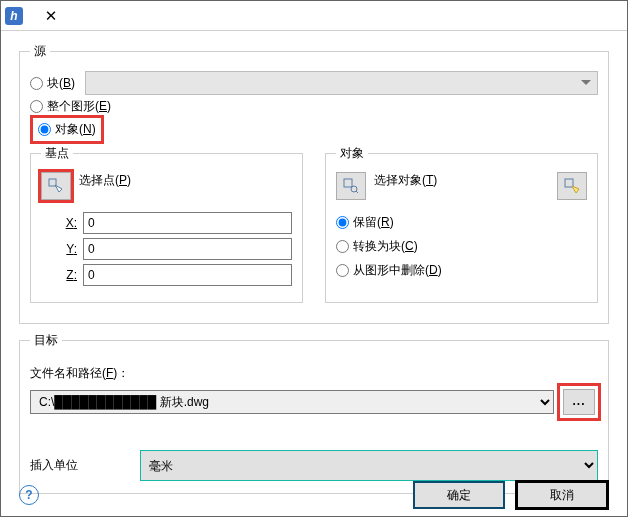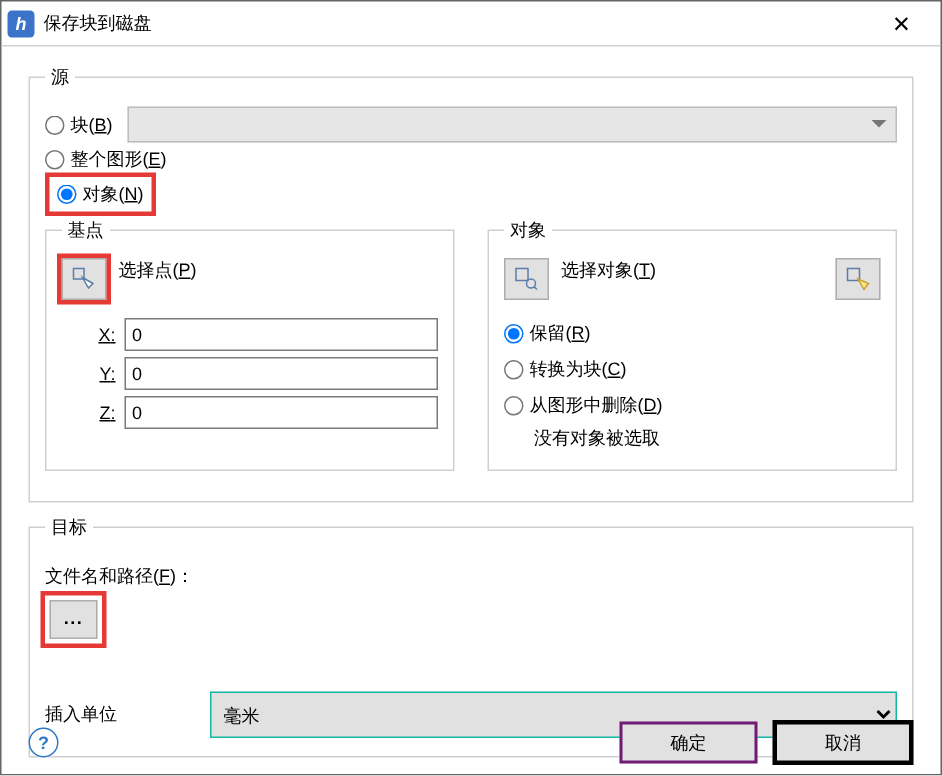--- a/index.html
+++ b/index.html
@@ -33,31 +33,30 @@
   .path-row select{flex:1;height:24px;border:1px solid #7a7a7a;font-family:inherit;font-size:12px;padding:0 4px}
   .browse{width:30px;height:24px;border:1px solid #adadad;background:#e1e1e1;text-align:center;font-weight:bold;letter-spacing:1px;line-height:22px}
   .browse-hl{outline:3px solid #e53935;padding:3px}
   .unit-row{display:flex;align-items:center;margin-top:32px}
   .unit-row label{width:110px}
   .unit-row select{flex:1;height:31px;border:1px solid #14b8a6;background:#e1e1e1;font-family:inherit;font-size:12px;padding:0 4px}
   .footer{position:absolute;left:0;right:0;bottom:0;height:42px;border-top:0;display:flex;align-items:center;padding:0 18px;gap:10px}
   .help{width:18px;height:18px;border:1px solid #2c79c7;border-radius:50%;color:#2c79c7;display:flex;align-items:center;justify-content:center;font-weight:bold;font-size:12px}
   .footer .spacer{flex:1}
   .btn{width:88px;height:24px;border:3px solid #000000;background:#e1e1e1;display:flex;align-items:center;justify-content:center;cursor:default}
-  .btn.default{border:2px solid #701a75}
+  .btn.default{border:2px solid #0c4a6e}
   svg{display:block}
 </style>
 </head>
 <body>
 
 <div class="window">
 
   <div class="titlebar">
     <div class="app-icon">h</div>
-    <div class="title">保存块到磁盘</div>
     <div class="close-btn">✕</div>
   </div>
 
   <div class="client">
 
     <fieldset>
       <legend>源</legend>
 
       <div class="radio-row">
         <input type="radio" name="src" style="">
@@ -128,32 +127,34 @@
             <span><span>保留</span>(<span class="hotkey">R</span>)</span>
           </div>
           <div class="obj-radio radio-row">
             <input type="radio" name="obj" style="">
             <span><span>转换为块</span>(<span class="hotkey">C</span>)</span>
           </div>
           <div class="obj-radio radio-row">
             <input type="radio" name="obj" style="">
             <span><span>从图形中删除</span>(<span class="hotkey">D</span>)</span>
           </div>
-          <div class="obj-note">没有对象被选取</div>
         </fieldset>
 
       </div>
     </fieldset>
 
     <fieldset>
       <legend>目标</legend>
 
       <div class="target-label"><span>文件名和路径</span>(<span class="hotkey">F</span>)：</div>
 
       <div class="path-row">
+        <select title="C:\Users\…\Documents\新块.dwg">
+          <option selected="">C:\████████████ 新块.dwg</option>
+        </select>
         <span class="browse-hl">
           <div class="browse">...</div>
         </span>
       </div>
 
       <div class="unit-row">
         <label>插入单位</label>
         <select>
           <option selected="">毫米</option>
         </select>

